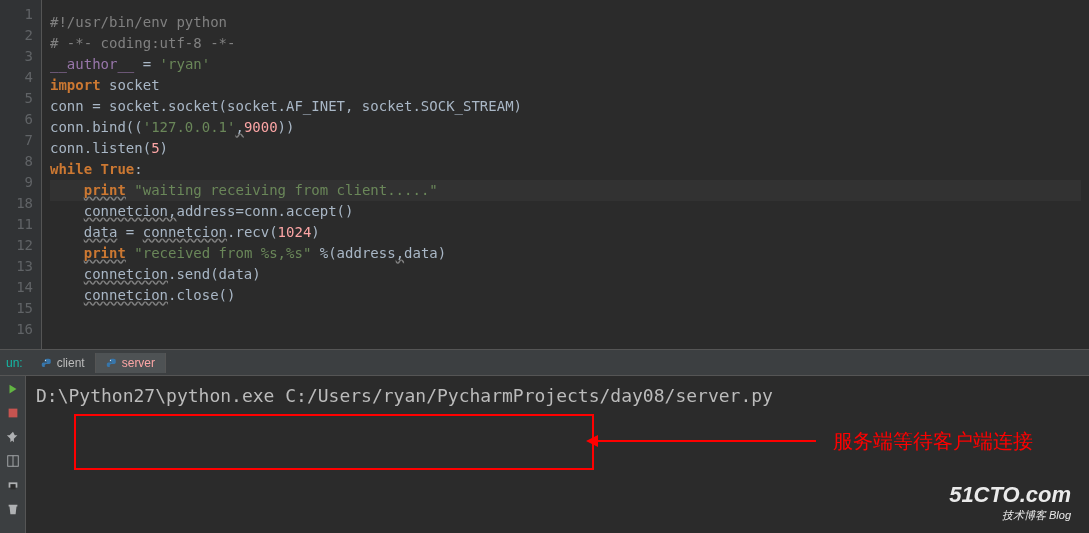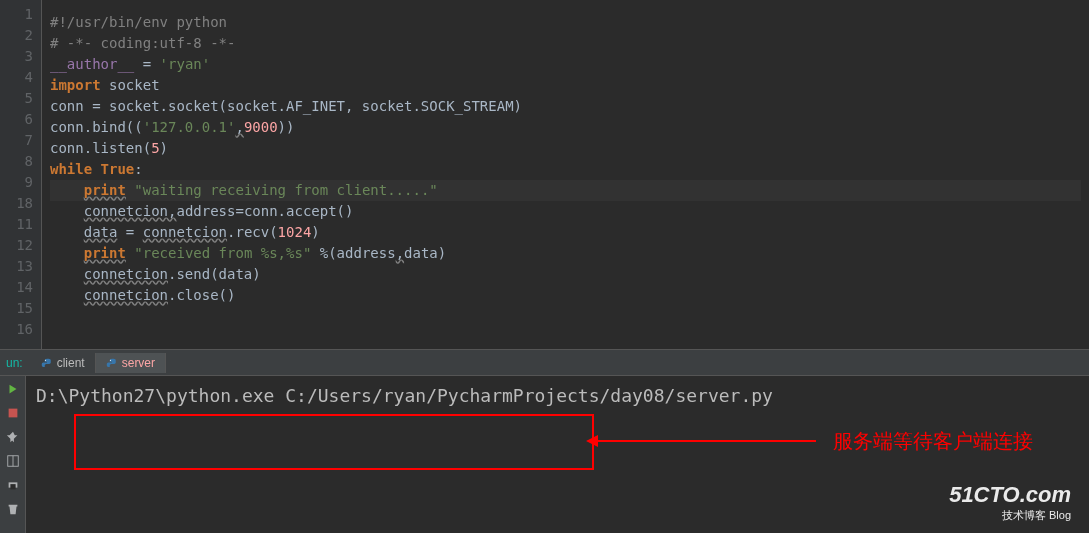--- a/index.html
+++ b/index.html
@@ -161,21 +161,21 @@
     .watermark {
       position: absolute;
       right: 18px;
       bottom: 10px;
       color: #ffffff;
       font-family: sans-serif;
       text-align: right;
       opacity: 0.9;
     }
     .watermark-main { font-size: 22px; font-weight: bold; font-style: italic; }
-    .watermark-sub { font-size: 11px; }
+    .watermark-sub { font-size: 11px; font-style: italic; }
   </style>
 </head>
 <body>
 
 <div class="editor-area">
   <div class="gutter" id="gutter">
       <div>1</div>
       <div>2</div>
       <div>3</div>
       <div>4</div>

